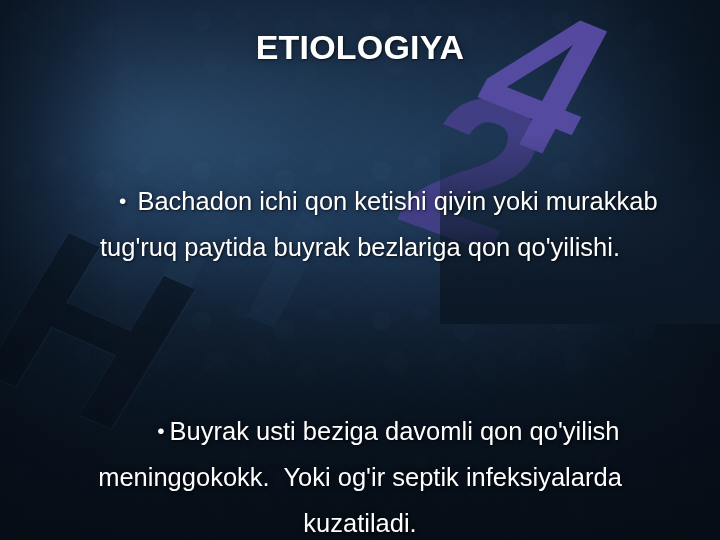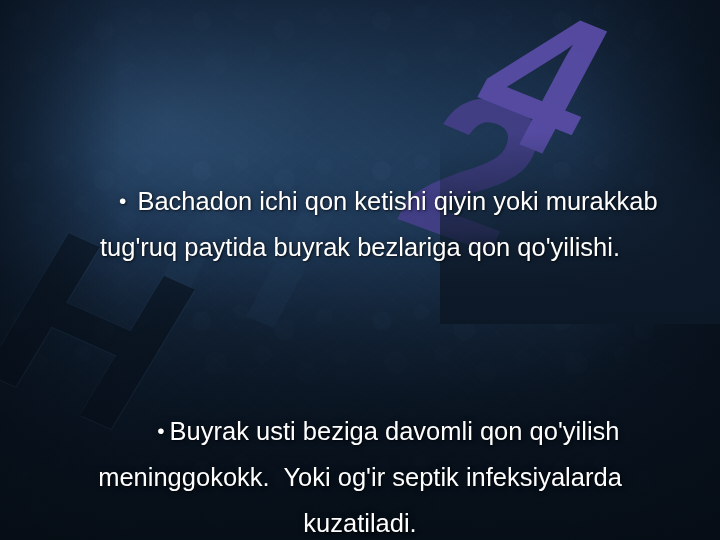--- a/index.html
+++ b/index.html
@@ -200,20 +200,21 @@
   </div>
 
   <div class="wm-24">
     <span class="glyph g2">2</span>
     <span class="glyph g4">4</span>
   </div>
   <div class="wm-24-mask"></div>
 
   <div class="content">
 
+    <div class="slide-title">ETIOLOGIYA</div>
 
     <div class="body-block">
 
       <div class="para">
         <span class="bullet-dot">•</span><span class="bullet-gap"></span><span>Bachadon ichi qon ketishi qiyin yoki murakkab tug'ruq paytida buyrak bezlariga qon qo'yilishi.</span>
       </div>
 
       <div class="para">
         <span class="bullet-dot">•</span><span class="bullet-gap-tight"></span><span>Buyrak usti beziga davomli qon qo'yilish meninggokokk.  Yoki og'ir septik infeksiyalarda kuzatiladi.</span>
       </div>

